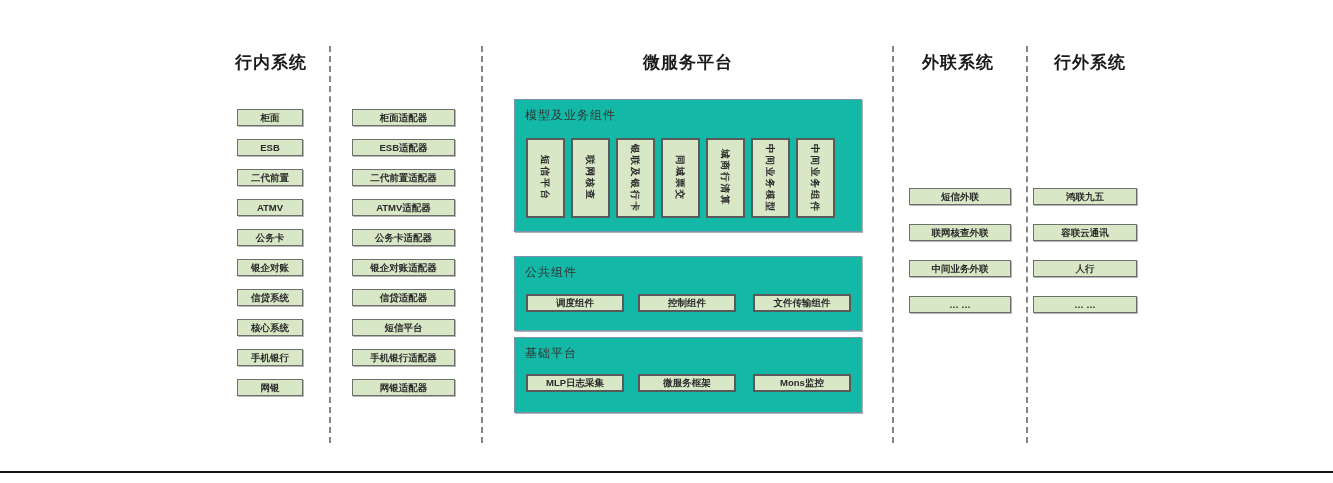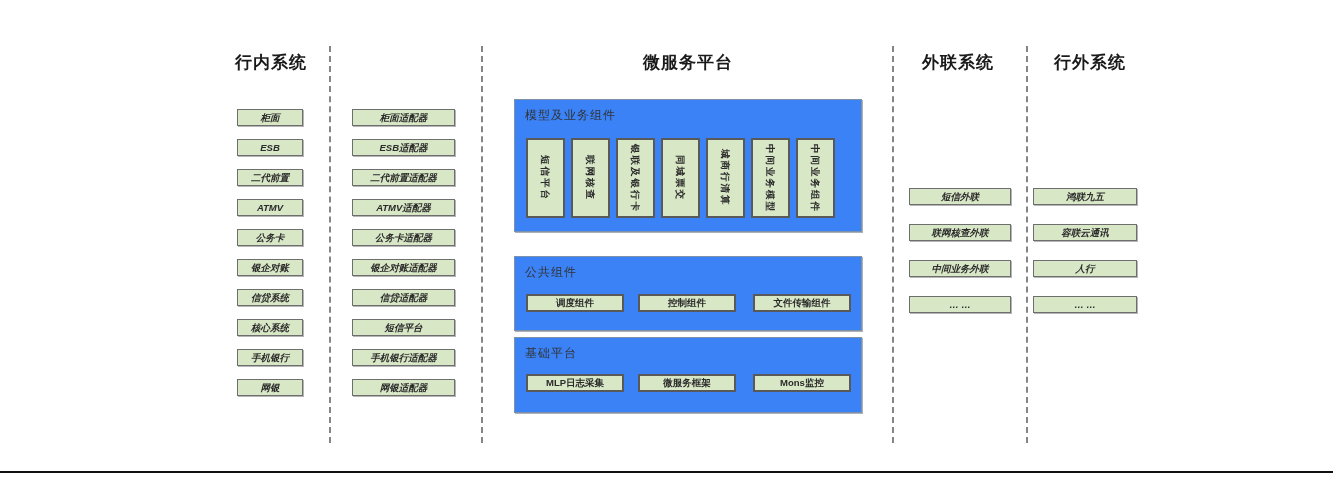--- a/index.html
+++ b/index.html
@@ -17,25 +17,25 @@
   }
   .divider{
     position:absolute;top:46px;height:397px;width:0;
     border-left:2px dashed #858585;
   }
   .gbox{
     position:absolute;height:15px;
     background:#d8e7c6;border:1px solid #6e6e6e;
     box-shadow:1px 1px 0 rgba(90,90,90,0.45);
     font-size:9.5px;font-weight:bold;color:#2b2b2b;
-    line-height:15px;text-align:center;white-space:nowrap;overflow:hidden;font-style:italic;
+    line-height:15px;text-align:center;white-space:nowrap;overflow:hidden;
   }
   .panel{
     position:absolute;left:514px;width:346px;
-    background:#3b82f6;border:1px solid #7d92a9;
+    background:#14b8a6;border:1px solid #7d92a9;
     box-shadow:1px 1px 0 rgba(90,100,110,0.5);
   }
   .panel-title{
     position:absolute;left:10px;top:7px;
     font-size:12px;color:#333333;letter-spacing:1px;white-space:nowrap;
   }
   .vbox{
     position:absolute;top:38px;width:35px;height:76px;
     background:#d8e7c6;border:2px solid #595959;
     display:flex;align-items:center;justify-content:center;

